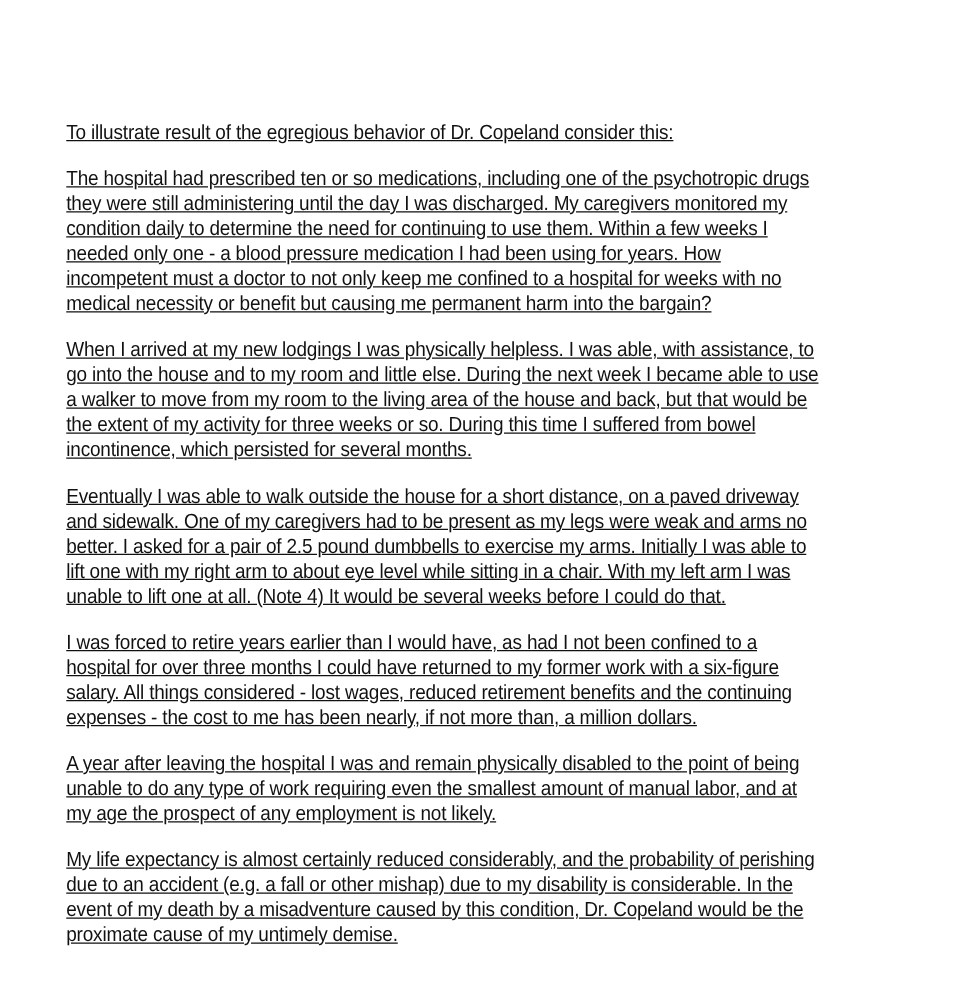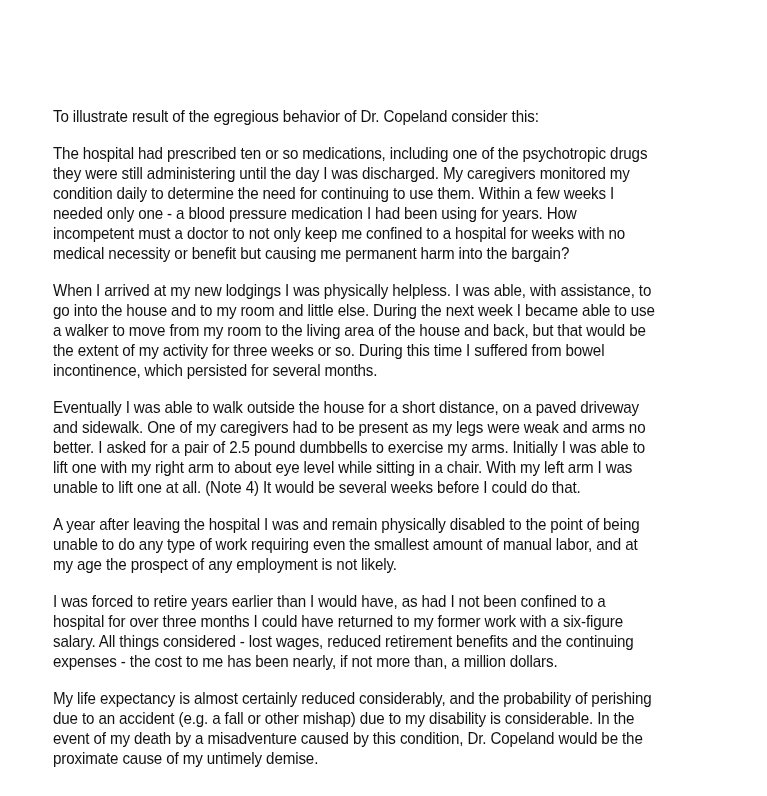--- a/index.html
+++ b/index.html
@@ -11,22 +11,23 @@
       width: 767px;
       height: 796px;
       overflow: hidden;
       position: relative;
       font-family: "Liberation Sans", sans-serif;
       color: #111111;
     }
     .doc {
       position: absolute;
       left: 53px;
-      top: 106px;
+      top: 96px;
       width: 700px;
+      text-decoration: underline;
     }
     .para {
       margin: 0 0 17px 0;
       font-size: 16.4px;
       line-height: 20px;
       white-space: nowrap;
       letter-spacing: -0.15px;
     }
     .line {
       display: block;
@@ -58,29 +59,29 @@
     <span class="line">incontinence, which persisted for several months.</span>
   </p>
   <p class="para">
     <span class="line">Eventually I was able to walk outside the house for a short distance, on a paved driveway</span>
     <span class="line">and sidewalk. One of my caregivers had to be present as my legs were weak and arms no</span>
     <span class="line">better. I asked for a pair of 2.5 pound dumbbells to exercise my arms. Initially I was able to</span>
     <span class="line">lift one with my right arm to about eye level while sitting in a chair. With my left arm I was</span>
     <span class="line">unable to lift one at all. (Note 4) It would be several weeks before I could do that.</span>
   </p>
   <p class="para">
-    <span class="line">A year after leaving the hospital I was and remain physically disabled to the point of being</span>
-    <span class="line">unable to do any type of work requiring even the smallest amount of manual labor, and at</span>
-    <span class="line">my age the prospect of any employment is not likely.</span>
-  </p>
-  <p class="para">
     <span class="line">I was forced to retire years earlier than I would have, as had I not been confined to a</span>
     <span class="line">hospital for over three months I could have returned to my former work with a six-figure</span>
     <span class="line">salary. All things considered - lost wages, reduced retirement benefits and the continuing</span>
     <span class="line">expenses - the cost to me has been nearly, if not more than, a million dollars.</span>
+  </p>
+  <p class="para">
+    <span class="line">A year after leaving the hospital I was and remain physically disabled to the point of being</span>
+    <span class="line">unable to do any type of work requiring even the smallest amount of manual labor, and at</span>
+    <span class="line">my age the prospect of any employment is not likely.</span>
   </p>
   <p class="para">
     <span class="line">My life expectancy is almost certainly reduced considerably, and the probability of perishing</span>
     <span class="line">due to an accident (e.g. a fall or other mishap) due to my disability is considerable. In the</span>
     <span class="line">event of my death by a misadventure caused by this condition, Dr. Copeland would be the</span>
     <span class="line">proximate cause of my untimely demise.</span>
   </p>
 </div>
 
 </body></html>

